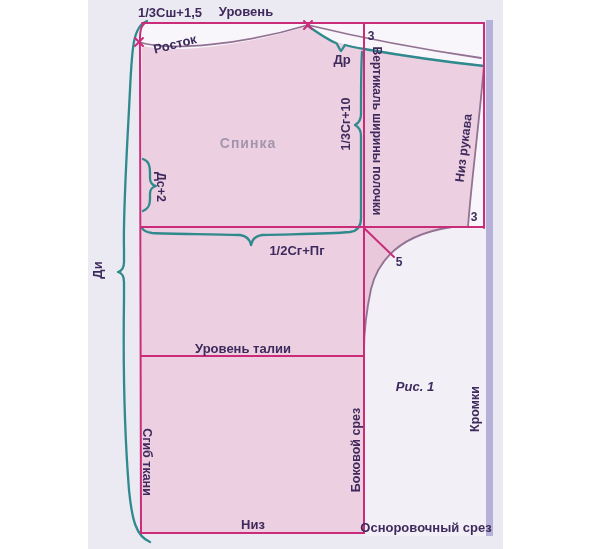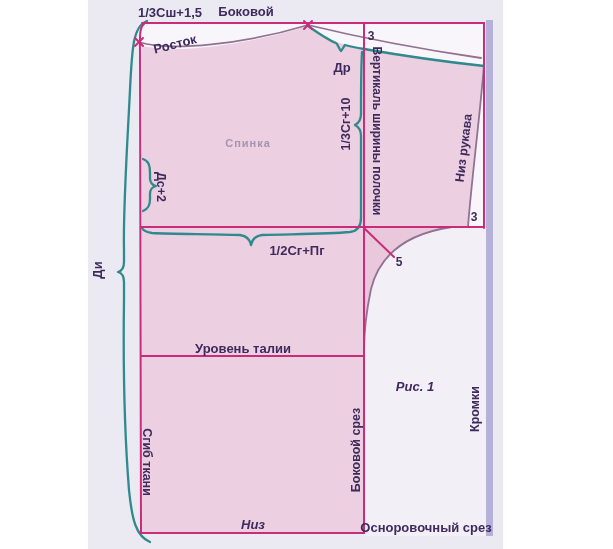--- a/index.html
+++ b/index.html
@@ -10,21 +10,21 @@
   }
   .stage svg { position:absolute; left:0; top:0; }
   .lbl {
     position:absolute;
     transform:translate(-50%,-50%);
     font-weight:bold; font-size:13px; color:#3e2a5c;
     white-space:nowrap; line-height:1;
   }
   .lbl.small { font-size:12px; }
   .lbl.mid   { font-size:12.5px; }
-  .lbl.gray  { color:#a495ae; font-size:11px; letter-spacing:1px; }
+  .lbl.gray  { color:#a495ae; font-size:14px; letter-spacing:1px; }
   .rot90   { transform:translate(-50%,-50%) rotate(90deg); }
   .rotm90  { transform:translate(-50%,-50%) rotate(-90deg); }
   .rotm14  { transform:translate(-50%,-50%) rotate(-14deg); }
   .rotm83  { transform:translate(-50%,-50%) rotate(-83deg); }
 </style>
 </head>
 <body>
 
 <div class="stage">
 
@@ -65,34 +65,34 @@
       <path d="M 141,227 L 484,227"></path>
       <path d="M 141,356 L 364,356"></path>
       <path d="M 141,533 L 364,533"></path>
       <path d="M 364,228 L 394,257"></path>
       <path d="M 135,38 L 143,46 M 143,38 L 135,46"></path>
       <path d="M 304,21 L 312,29 M 312,21 L 304,29"></path>
     </g>
   </svg>
 
   <span class="lbl" style="left:170px; top:12px;">1/3Сш+1,5</span>
-  <span class="lbl" style="left:246px; top:11px;">Боковой</span>
+  <span class="lbl" style="left:246px; top:11px;">Уровень</span>
   <span class="lbl rotm14" style="left:175px; top:44px;">Росток</span>
   <span class="lbl small" style="left:371px; top:36px;">3</span>
-  <span class="lbl" style="left:342px; top:59px;margin-top:8px;">Др</span>
+  <span class="lbl" style="left:342px; top:59px;">Др</span>
   <span class="lbl rot90 small" style="left:377px; top:131px;">Вертикаль ширины полочки</span>
   <span class="lbl rotm90 mid" style="left:346px; top:124px;">1/3Сг+10</span>
   <span class="lbl gray" style="left:248px; top:143px;">Спинка</span>
   <span class="lbl rot90 mid" style="left:161px; top:187px;">Дс+2</span>
   <span class="lbl rotm83 mid" style="left:464px; top:148px;">Низ рукава</span>
   <span class="lbl small" style="left:474px; top:217px;">3</span>
   <span class="lbl" style="left:253px; top:250px;margin-left:44px;">1/2Сг+Пг</span>
   <span class="lbl small" style="left:399px; top:262px;">5</span>
   <span class="lbl rotm90" style="left:97px; top:270px;">Ди</span>
   <span class="lbl" style="left:243px; top:348px;">Уровень талии</span>
   <span class="lbl" style="left:415px; top:386px;font-style:italic;">Рис. 1</span>
   <span class="lbl rotm90 mid" style="left:475px; top:409px;">Кромки</span>
   <span class="lbl rot90 mid" style="left:147px; top:462px;">Сгиб ткани</span>
   <span class="lbl rotm90 mid" style="left:356px; top:450px;">Боковой срез</span>
-  <span class="lbl" style="left:253px; top:524px;font-style:italic;">Низ</span>
+  <span class="lbl" style="left:253px; top:524px;">Низ</span>
   <span class="lbl" style="left:426px; top:527px;">Осноровочный срез</span>
 
 </div>
 
 </body></html>

